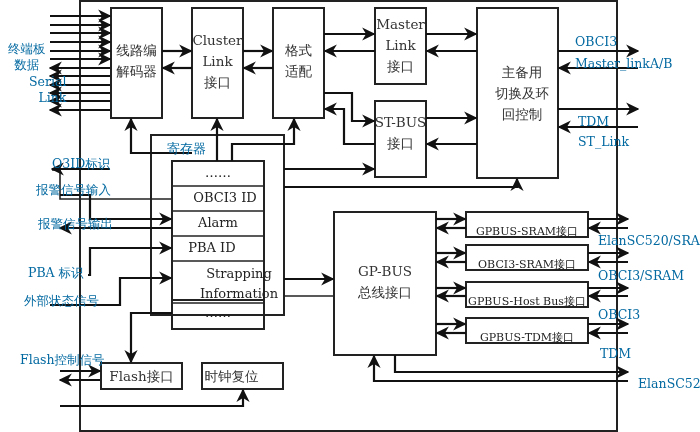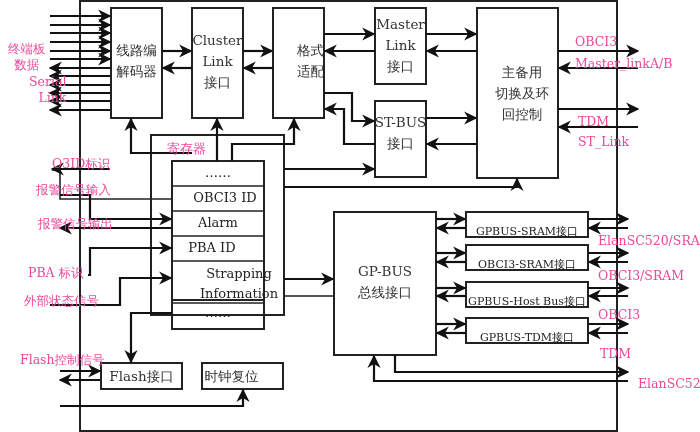--- a/index.html
+++ b/index.html
@@ -2,21 +2,21 @@
 <html><head>
 <meta charset="utf-8">
 <style>
   html, body { margin:0; padding:0; background:#ffffff; }
   body { width:700px; height:432px; overflow:hidden; position:relative; font-family:"DejaVu Serif","Liberation Serif",serif; }
   svg { position:absolute; left:0; top:0; }
   .box { fill:#ffffff; stroke:#222; stroke-width:2; }
   .frame { fill:none; stroke:#222; stroke-width:2; }
   .ln { fill:none; stroke:#111; stroke-width:2.2; }
   .thin { fill:none; stroke:#222; stroke-width:1.6; }
-  .lbl { position:absolute; color:#ec4899; font-size:12.5px; line-height:1.2; white-space:nowrap; }
+  .lbl { position:absolute; color:#0369a1; font-size:12.5px; line-height:1.2; white-space:nowrap; }
   .blk { position:absolute; text-align:center; color:#333; font-size:13.5px; line-height:21px; }
   .cell { position:absolute; text-align:center; color:#222; font-size:13px; }
   .small { font-size:11px; }
 </style>
 </head>
 <body>
 
 <svg width="700" height="432" viewBox="0 0 700 432">
   <defs>
     <marker id="ah" viewBox="0 0 10 10" refX="9" refY="5" markerWidth="6" markerHeight="6" orient="auto-start-reverse">
@@ -136,21 +136,21 @@
 
   <polyline points="395,355 395,372 628,372" class="ln" marker-end="url(#ah)"></polyline>
   <polyline points="628,381 374,381 374,356" class="ln" marker-end="url(#ah)"></polyline>
 </svg>
 
 <div class="blk" style="left:111px;top:40px;width:51px;white-space:pre-line;">线路编
 解码器</div>
 <div class="blk" style="left:192px;top:30px;width:51px;white-space:pre-line;">Cluster
 Link
 接口</div>
-<div class="blk" style="left:273px;top:40px;width:51px;white-space:pre-line;padding-left:12px;">格式
+<div class="blk" style="left:273px;top:40px;width:51px;white-space:pre-line;">格式
 适配</div>
 <div class="blk" style="left:375px;top:14px;width:51px;white-space:pre-line;">Master
 Link
 接口</div>
 <div class="blk" style="left:371px;top:112px;width:59px;white-space:pre-line;">ST-BUS
 接口</div>
 <div class="blk" style="left:477px;top:62px;width:90px;white-space:pre-line;">主备用
 切换及环
 回控制</div>
 <div class="blk" style="left:334px;top:261px;width:102px;white-space:pre-line;">GP-BUS

